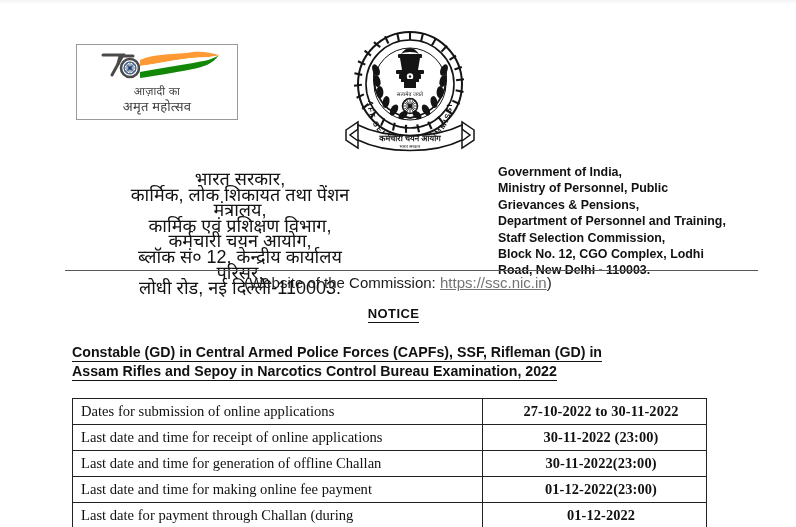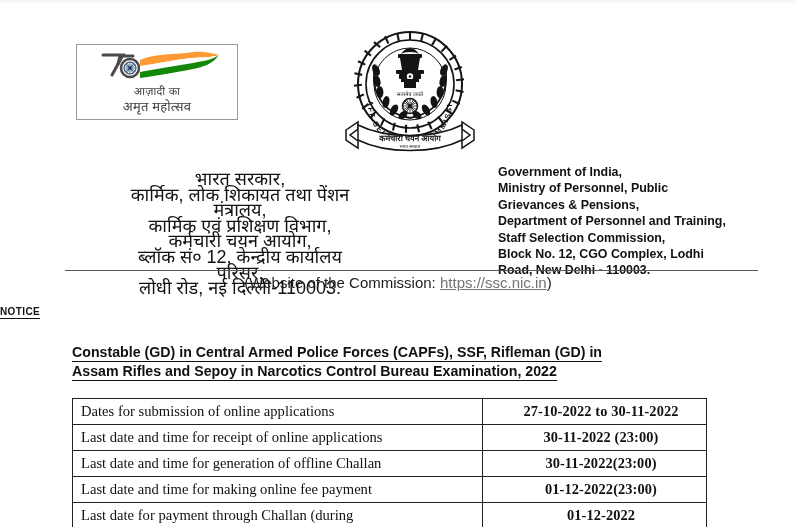--- a/index.html
+++ b/index.html
@@ -112,22 +112,22 @@
   }
   .website .url {
     color: #737373;
     text-decoration: underline;
   }
 
   .notice {
     position: absolute;
     left: 0; right: 9px;
     top: 306px;
-    text-align: left;
-    font-size: 10px;
+    text-align: center;
+    font-size: 13px;
     font-weight: bold;
     color: #111;
     letter-spacing: .4px;
   }
   .notice span {
     border-bottom: 1.6px solid #111;
     padding-bottom: 1px;
   }
 
   .exam-title {

